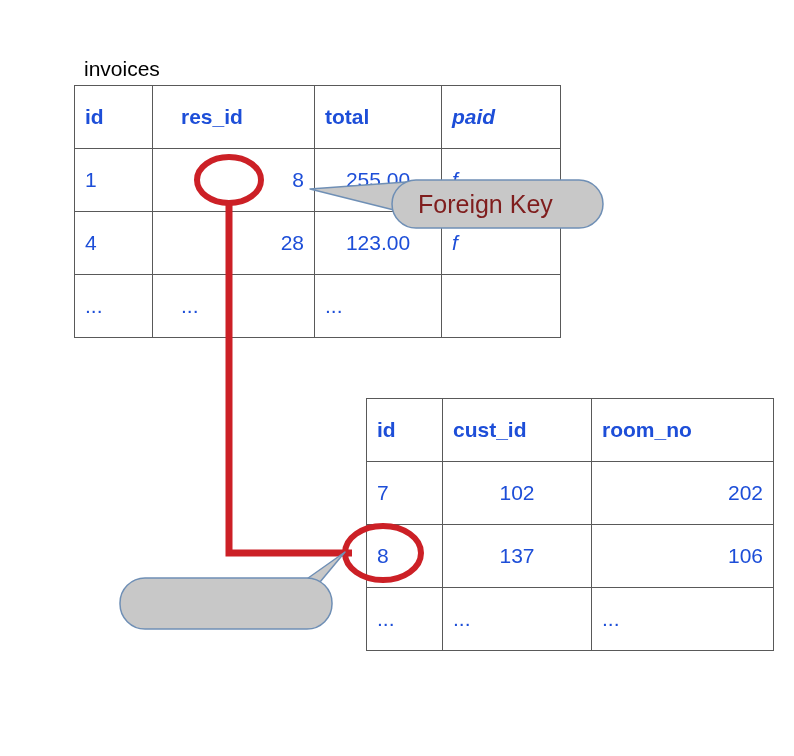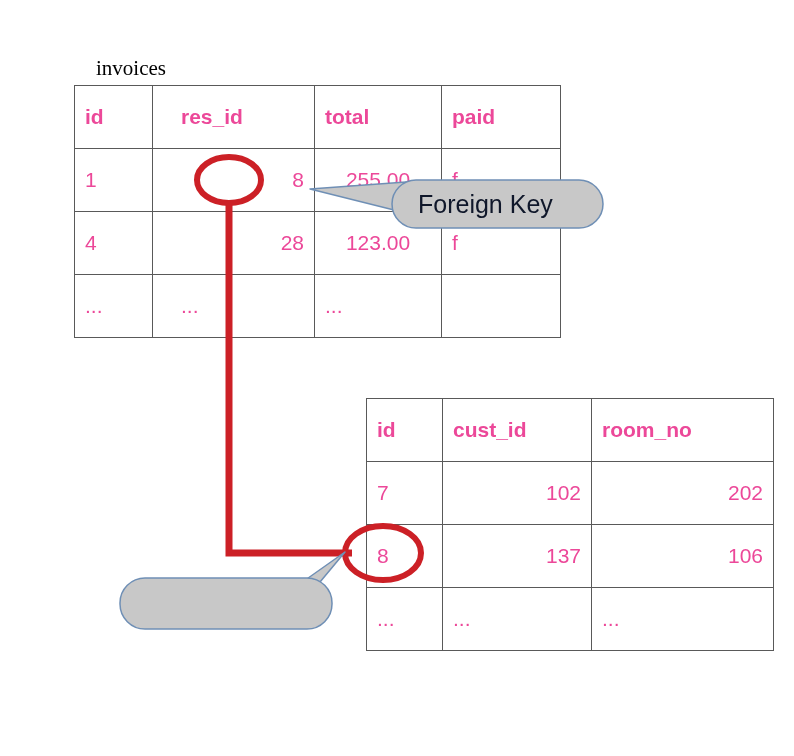--- a/index.html
+++ b/index.html
@@ -23,78 +23,78 @@
   }
 
   
   .caption {
     position: absolute;
     font-size: 21px;
     line-height: 1;
     color: #000;
     white-space: nowrap;
   }
-  #invoices-caption { left: 96px; top: 58px; font-family: Liberation Serif, serif; }
+  #invoices-caption { left: 84px; top: 58px; }
   #reservations-caption { left: 376px; top: 368px; }
 
   
   table.db-table {
     position: absolute;
     border-collapse: collapse;
     background: #ffffff;
     table-layout: fixed;
   }
   table.db-table th,
   table.db-table td {
     border: 1px solid #595959;
     font-size: 21px;
-    color: #ec4899;
+    color: #1d4ed8;
     padding: 0 10px;
     font-weight: normal;
     vertical-align: middle;
     background: transparent;
   }
   table.db-table th {
     font-weight: bold;
     text-align: left;
   }
 
   #invoices-table { left: 74px; top: 85px; width: 384px; }
   #invoices-table th, #invoices-table td { height: 62px; }
   #invoices-table .c-id     { width: 57px;  text-align: left;  }
   #invoices-table .c-resid  { width: 123px; text-align: right; padding-left: 28px; }
   #invoices-table .c-total  { width: 106px; text-align: center; }
-  #invoices-table .c-paid   { width: 98px;  text-align: left;  }
+  #invoices-table .c-paid   { width: 98px;  text-align: left; font-style: italic;  }
   #invoices-table th.c-resid,
   #invoices-table th.c-total,
   #invoices-table th.c-paid { text-align: left; }
 
   #reservations-table { left: 366px; top: 398px; width: 344px; }
   #reservations-table th, #reservations-table td { height: 62px; }
   #reservations-table .c-id      { width: 55px;  text-align: left;   }
-  #reservations-table .c-custid  { width: 128px; text-align: right;  }
+  #reservations-table .c-custid  { width: 128px; text-align: center;  }
   #reservations-table .c-roomno  { width: 161px; text-align: right; }
   #reservations-table th.c-custid,
   #reservations-table th.c-roomno { text-align: left; }
   #reservations-table td.c-roomno.ellipsis { text-align: left; }
 
   
   .overlay {
     position: absolute;
     left: 0; top: 0;
     width: 794px;
     height: 756px;
     pointer-events: none;
   }
 
   
   .callout-text {
     position: absolute;
     font-size: 25px;
-    color: #0f172a;
+    color: #7f1d1d;
     white-space: nowrap;
     line-height: 1;
   }
   #fk-callout-text { left: 418px; top: 192px; }
   #pk-callout-text { left: 145px; top: 598px; }
 </style>
 </head>
 <body>
 
 <div class="stage">

